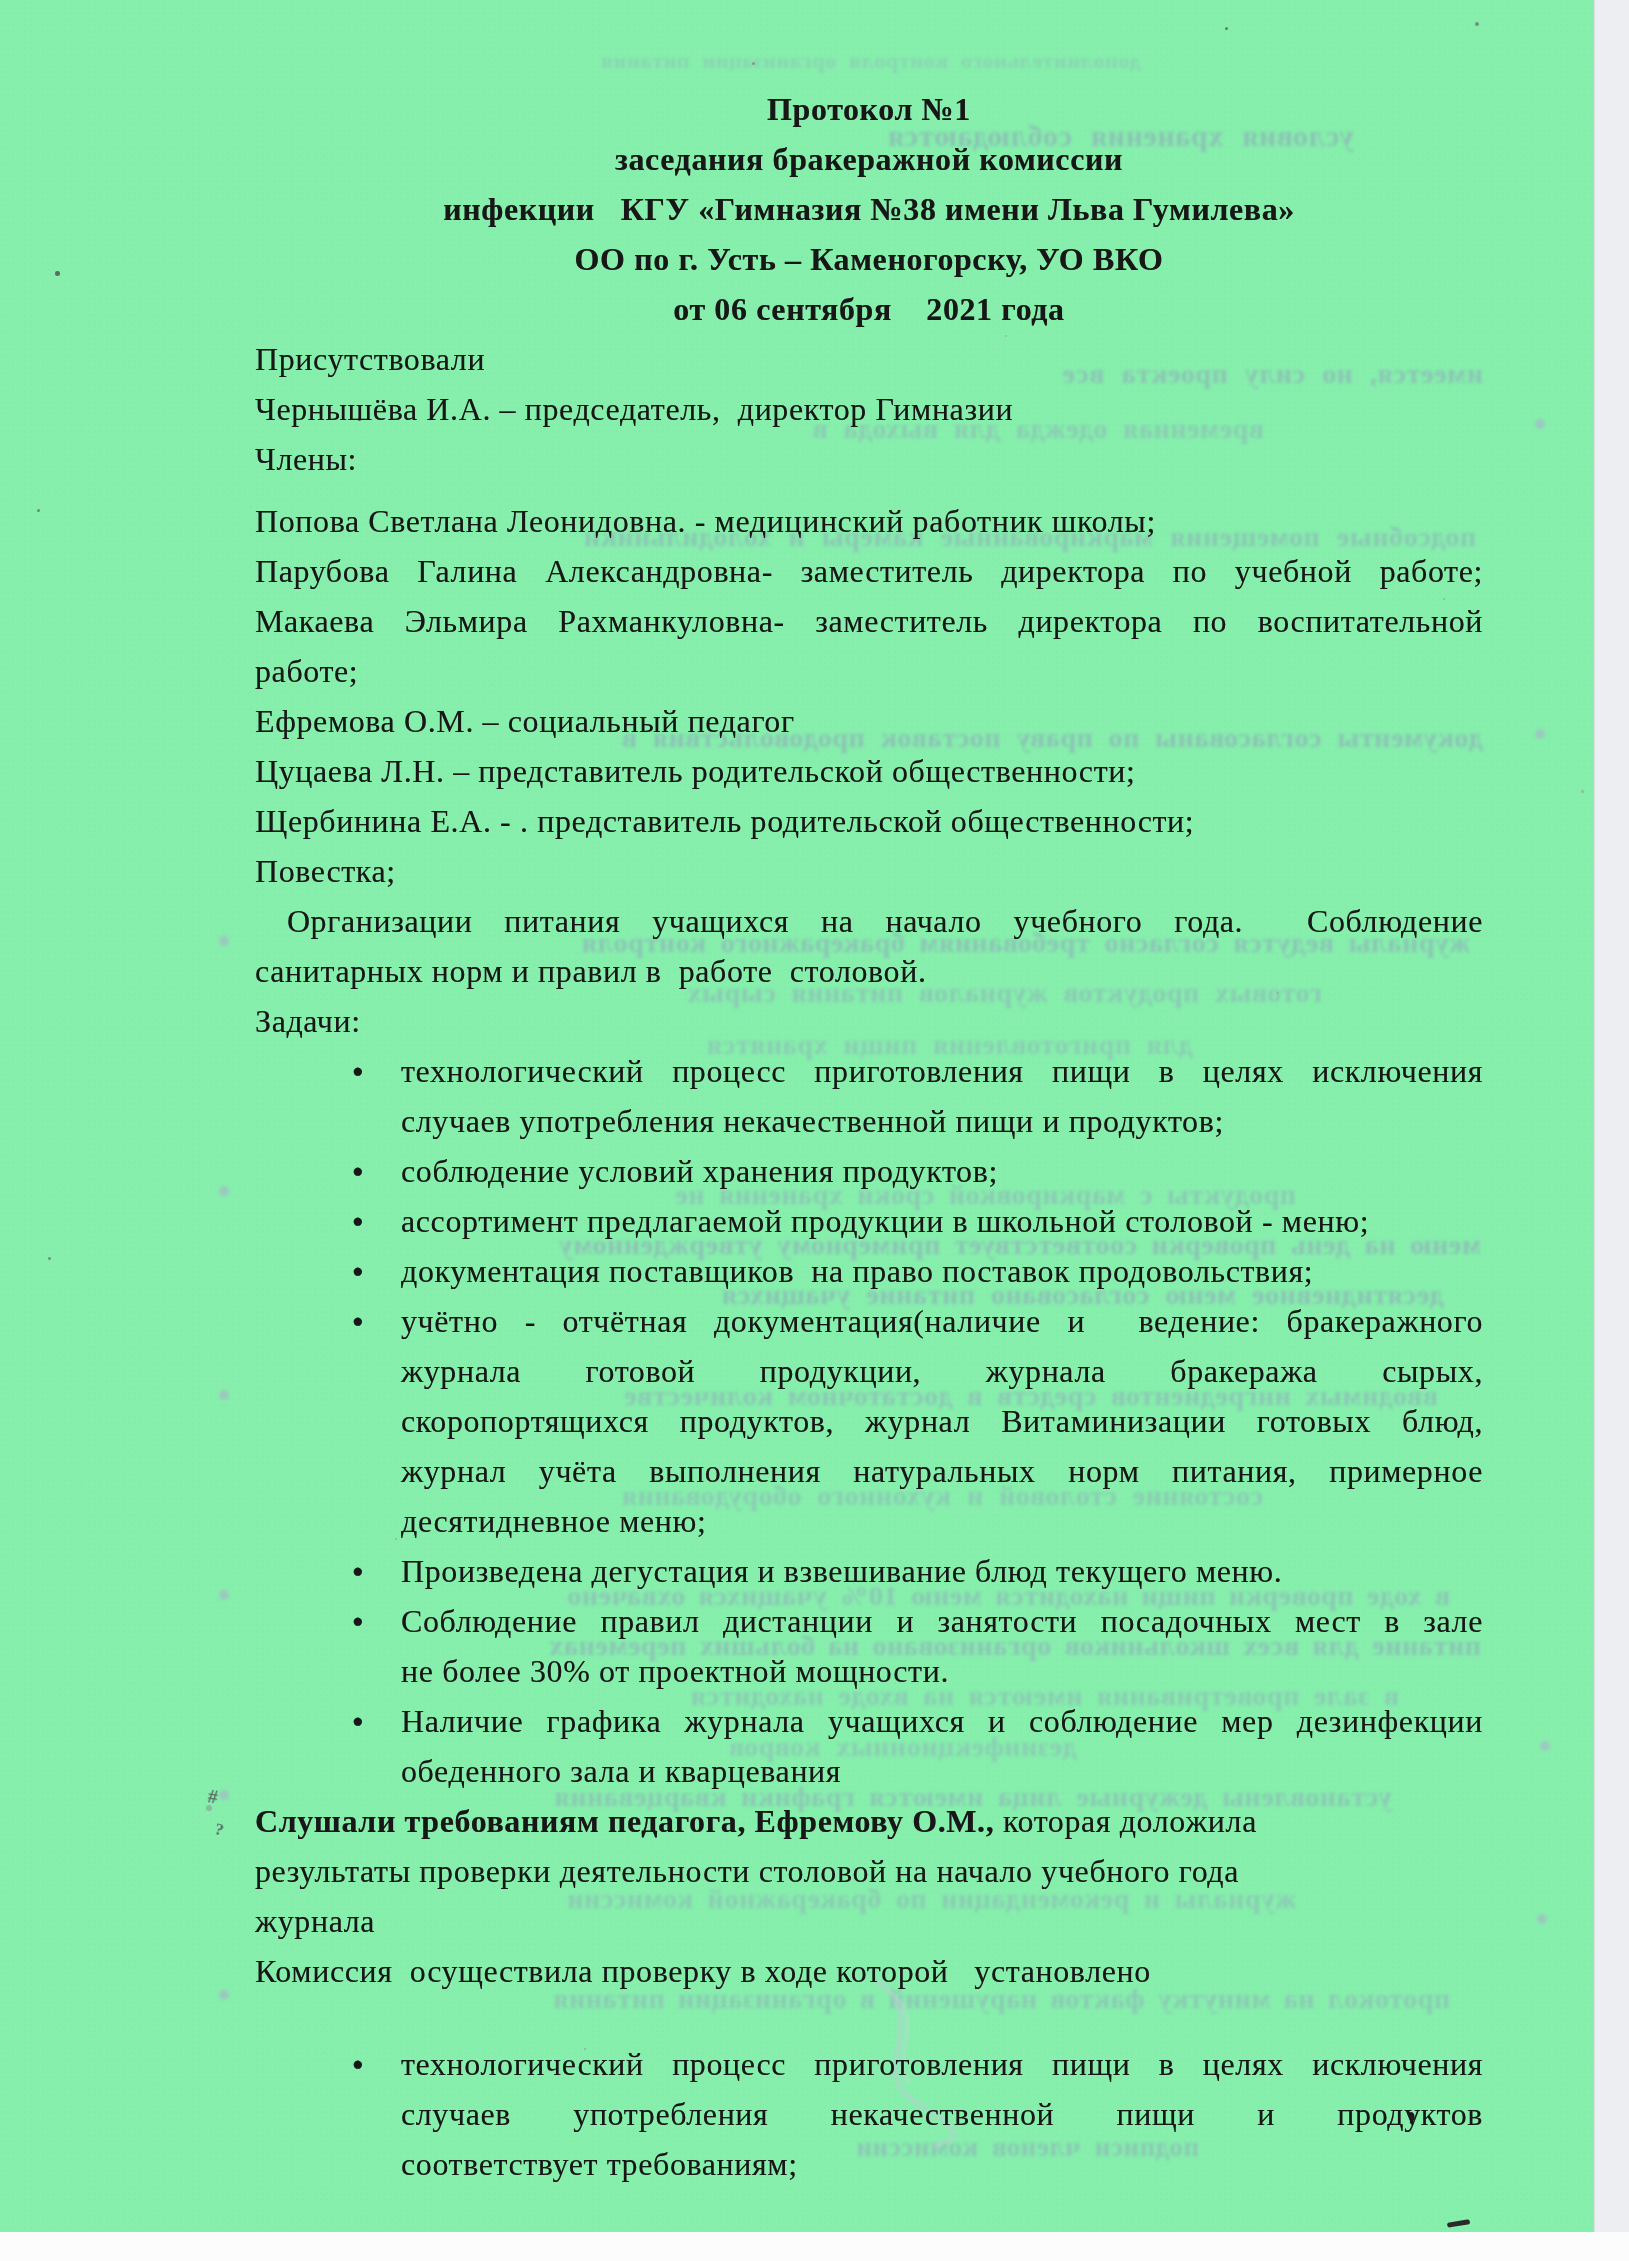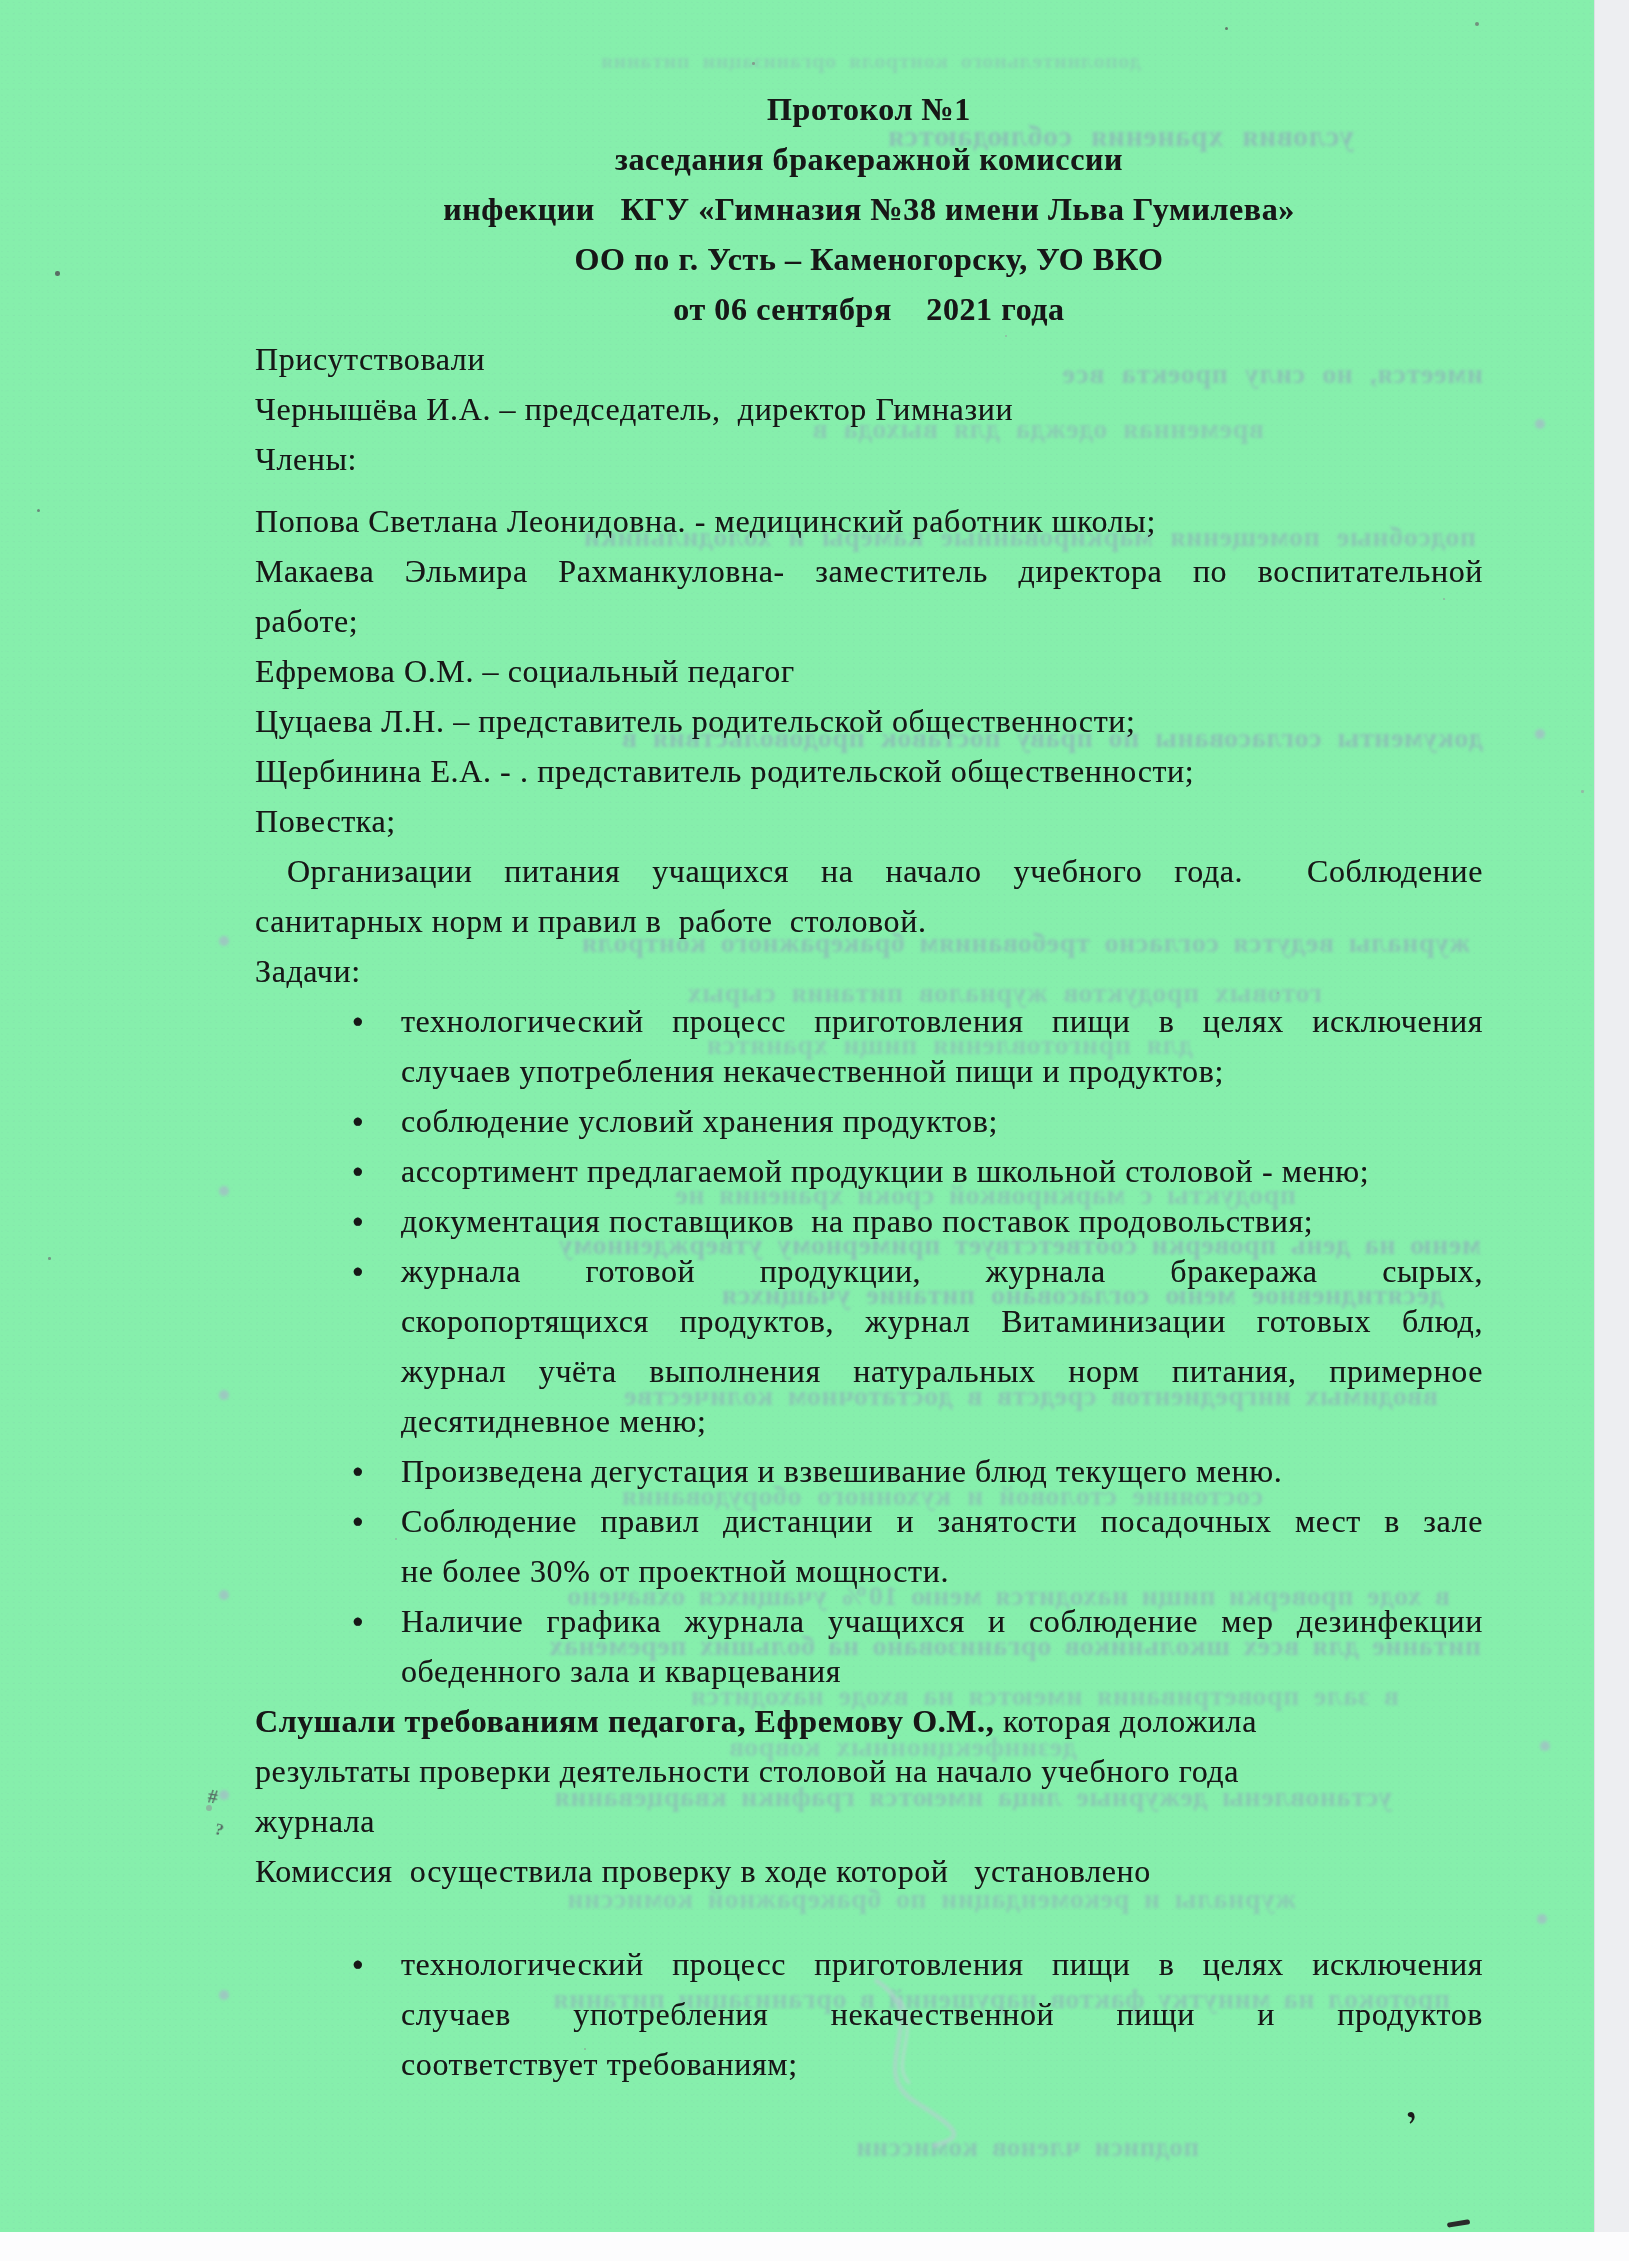--- a/index.html
+++ b/index.html
@@ -163,20 +163,21 @@
       <div class="tl a-c bold">Протокол №1</div>
       <div class="tl a-c bold">заседания бракеражной комиссии</div>
       <div class="tl a-c bold">инфекции&nbsp;&nbsp; КГУ «Гимназия №38 имени Льва Гумилева»</div>
       <div class="tl a-c bold">ОО по г. Усть – Каменогорску, УО ВКО</div>
       <div class="tl a-r bold">от 06 сентября&nbsp;&nbsp;&nbsp; 2021 года</div>
       <div class="tl a-l">Присутствовали</div>
       <div class="tl a-l">Чернышёва И.А. – председатель,&nbsp; директор Гимназии</div>
       <div class="tl a-l">Члены:</div>
       <div class="gap" style="height: 11.6px;"></div>
       <div class="tl a-l">Попова Светлана Леонидовна. - медицинский работник школы;</div>
+      <div class="tl a-j">Парубова Галина Александровна- заместитель директора по учебной работе;</div>
       <div class="tl a-j">Макаева Эльмира Рахманкуловна- заместитель директора по воспитательной</div>
       <div class="tl a-l">работе;</div>
       <div class="tl a-l">Ефремова О.М. – социальный педагог</div>
       <div class="tl a-l">Цуцаева Л.Н. – представитель родительской общественности;</div>
       <div class="tl a-l">Щербинина Е.А. - . представитель родительской общественности;</div>
       <div class="tl a-l">Повестка;</div>
       <div class="tl a-j">&nbsp;Организации питания учащихся на начало учебного года.&nbsp; Соблюдение</div>
       <div class="tl a-l">санитарных норм и правил в&nbsp; работе&nbsp; столовой.</div>
       <div class="tl a-l">Задачи:</div>
       <div class="bullet-item">
@@ -200,20 +201,21 @@
       </div>
       <div class="bullet-item">
         <span class="dot">●</span>
         <div>
           <div class="tl a-l">документация поставщиков&nbsp; на право поставок продовольствия;</div>
         </div>
       </div>
       <div class="bullet-item">
         <span class="dot">●</span>
         <div>
+          <div class="tl a-j">учётно - отчётная документация(наличие и&nbsp; ведение: бракеражного</div>
           <div class="tl a-j">журнала готовой продукции, журнала бракеража сырых,</div>
           <div class="tl a-j">скоропортящихся продуктов, журнал Витаминизации готовых блюд,</div>
           <div class="tl a-j">журнал учёта выполнения натуральных норм питания, примерное</div>
           <div class="tl a-l">десятидневное меню;</div>
         </div>
       </div>
       <div class="bullet-item">
         <span class="dot">●</span>
         <div>
           <div class="tl a-l">Произведена дегустация и взвешивание блюд текущего меню.</div>

